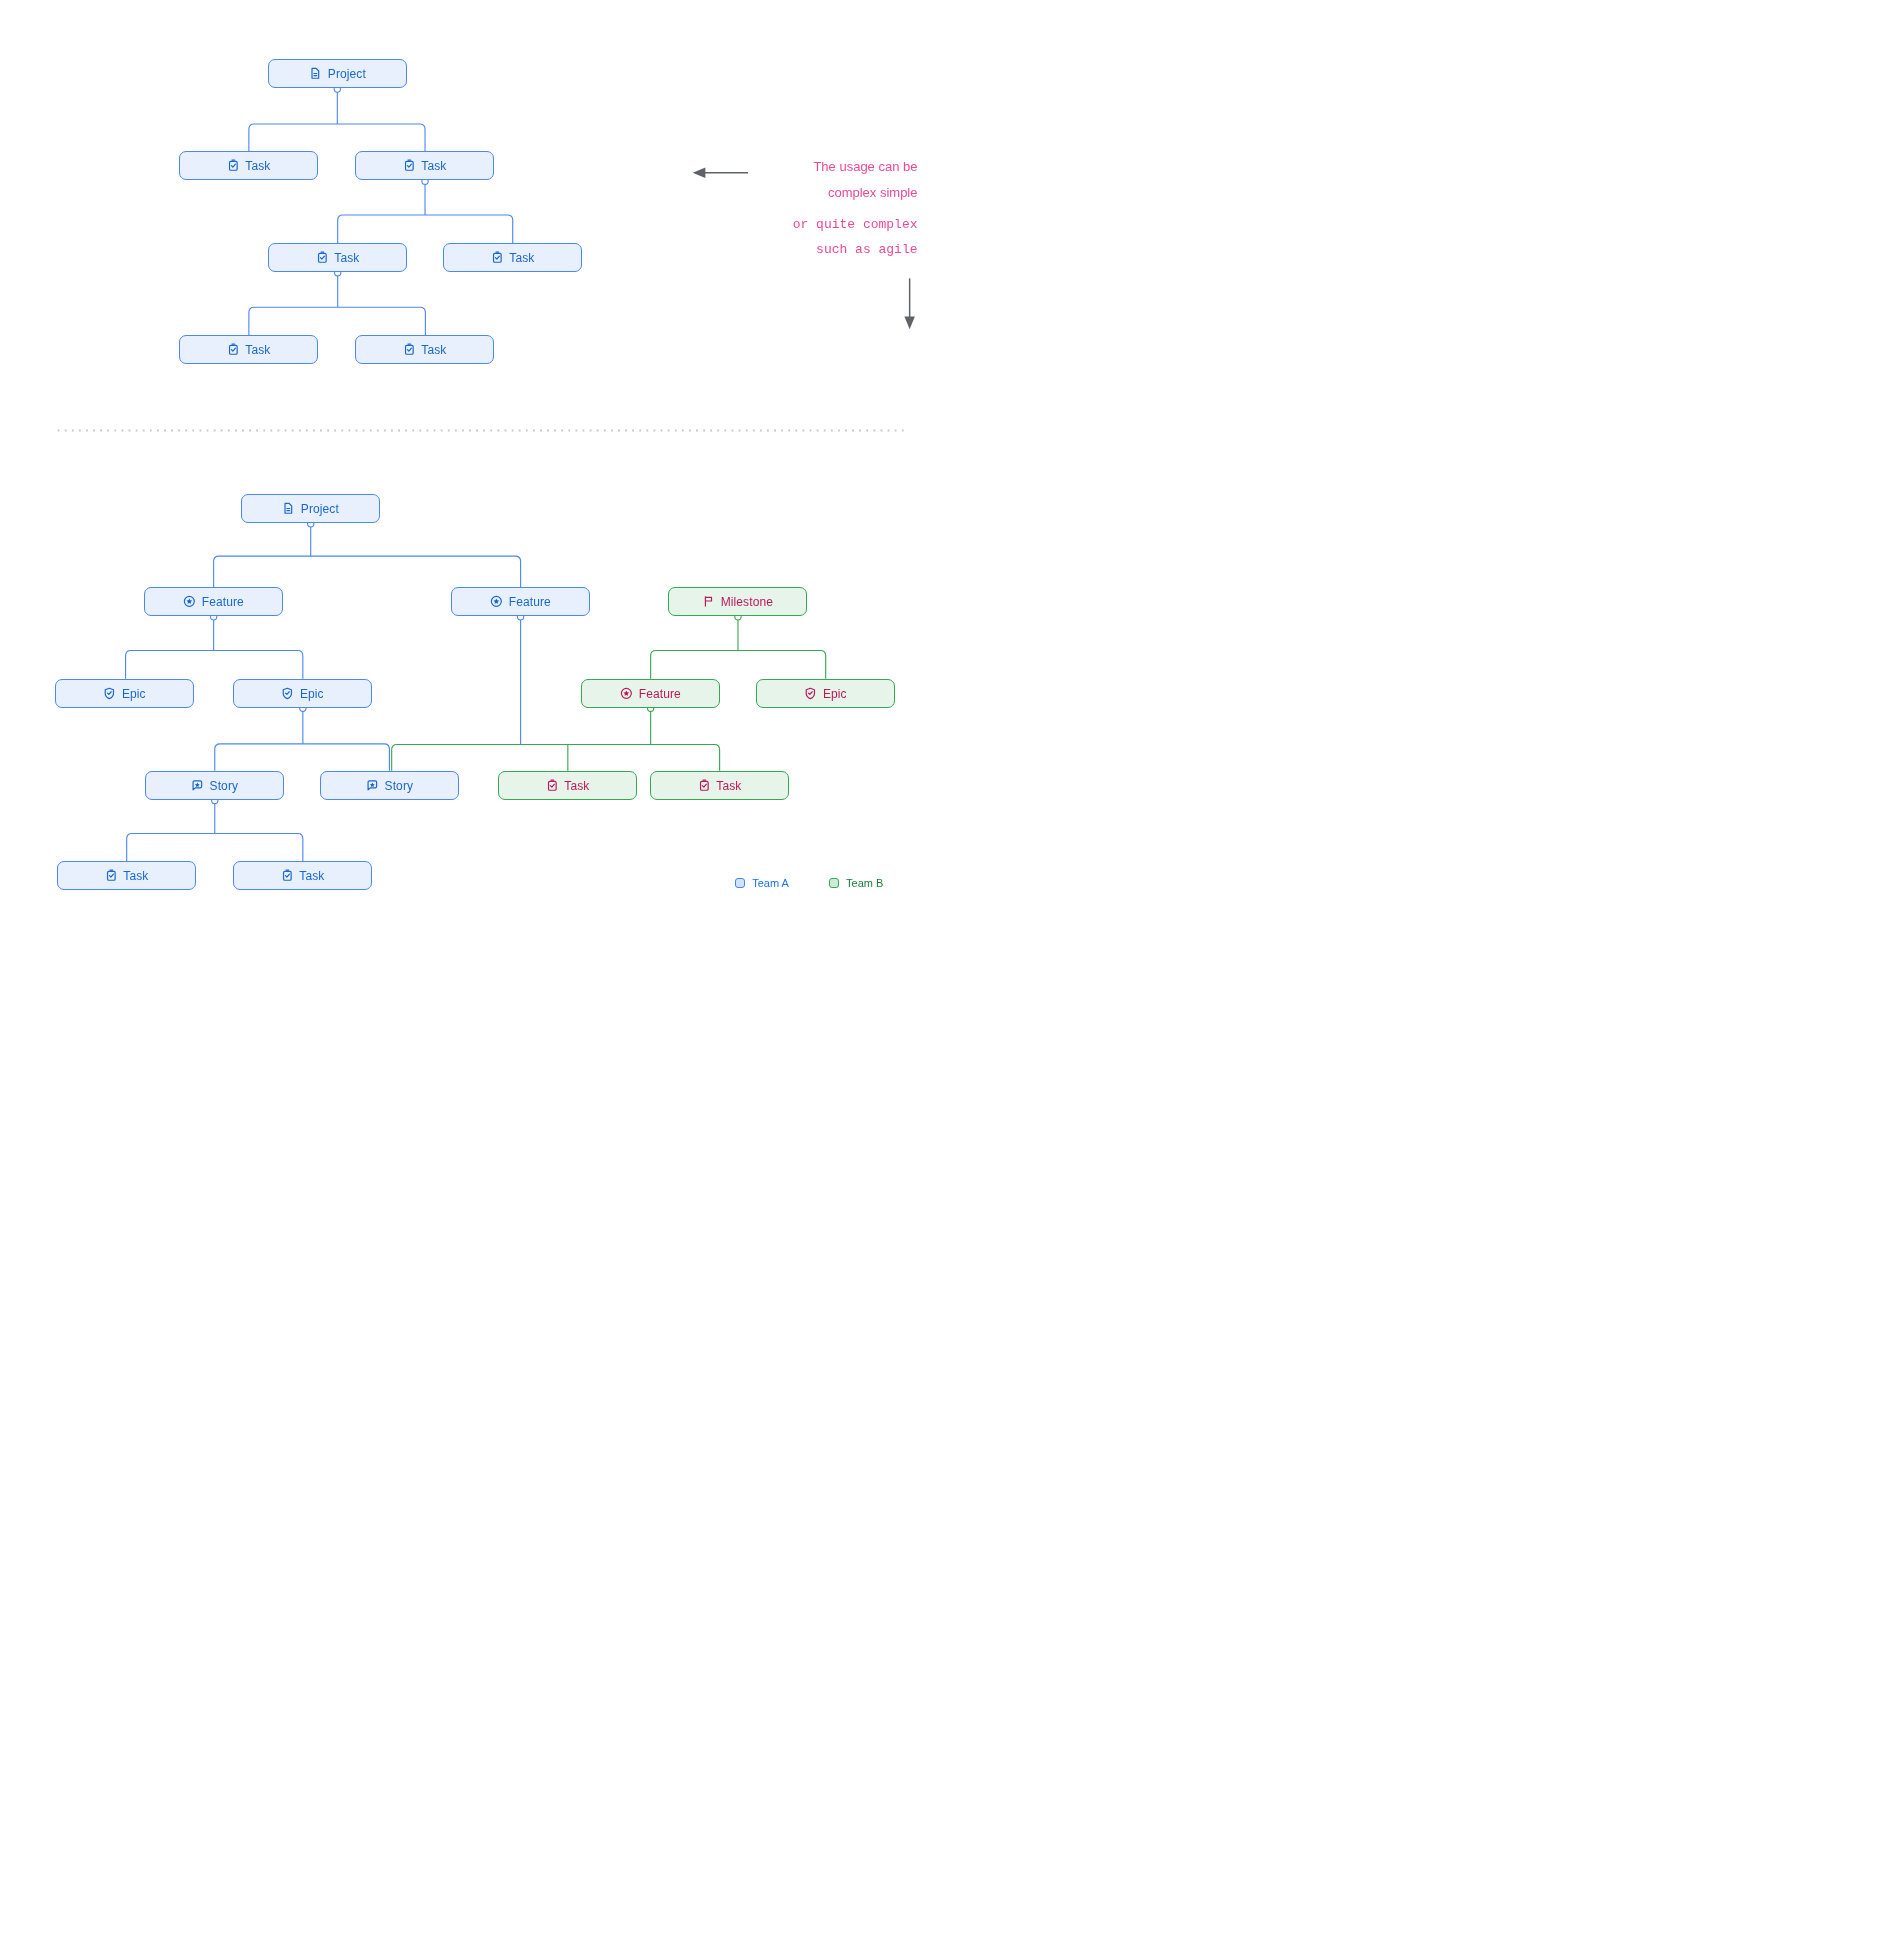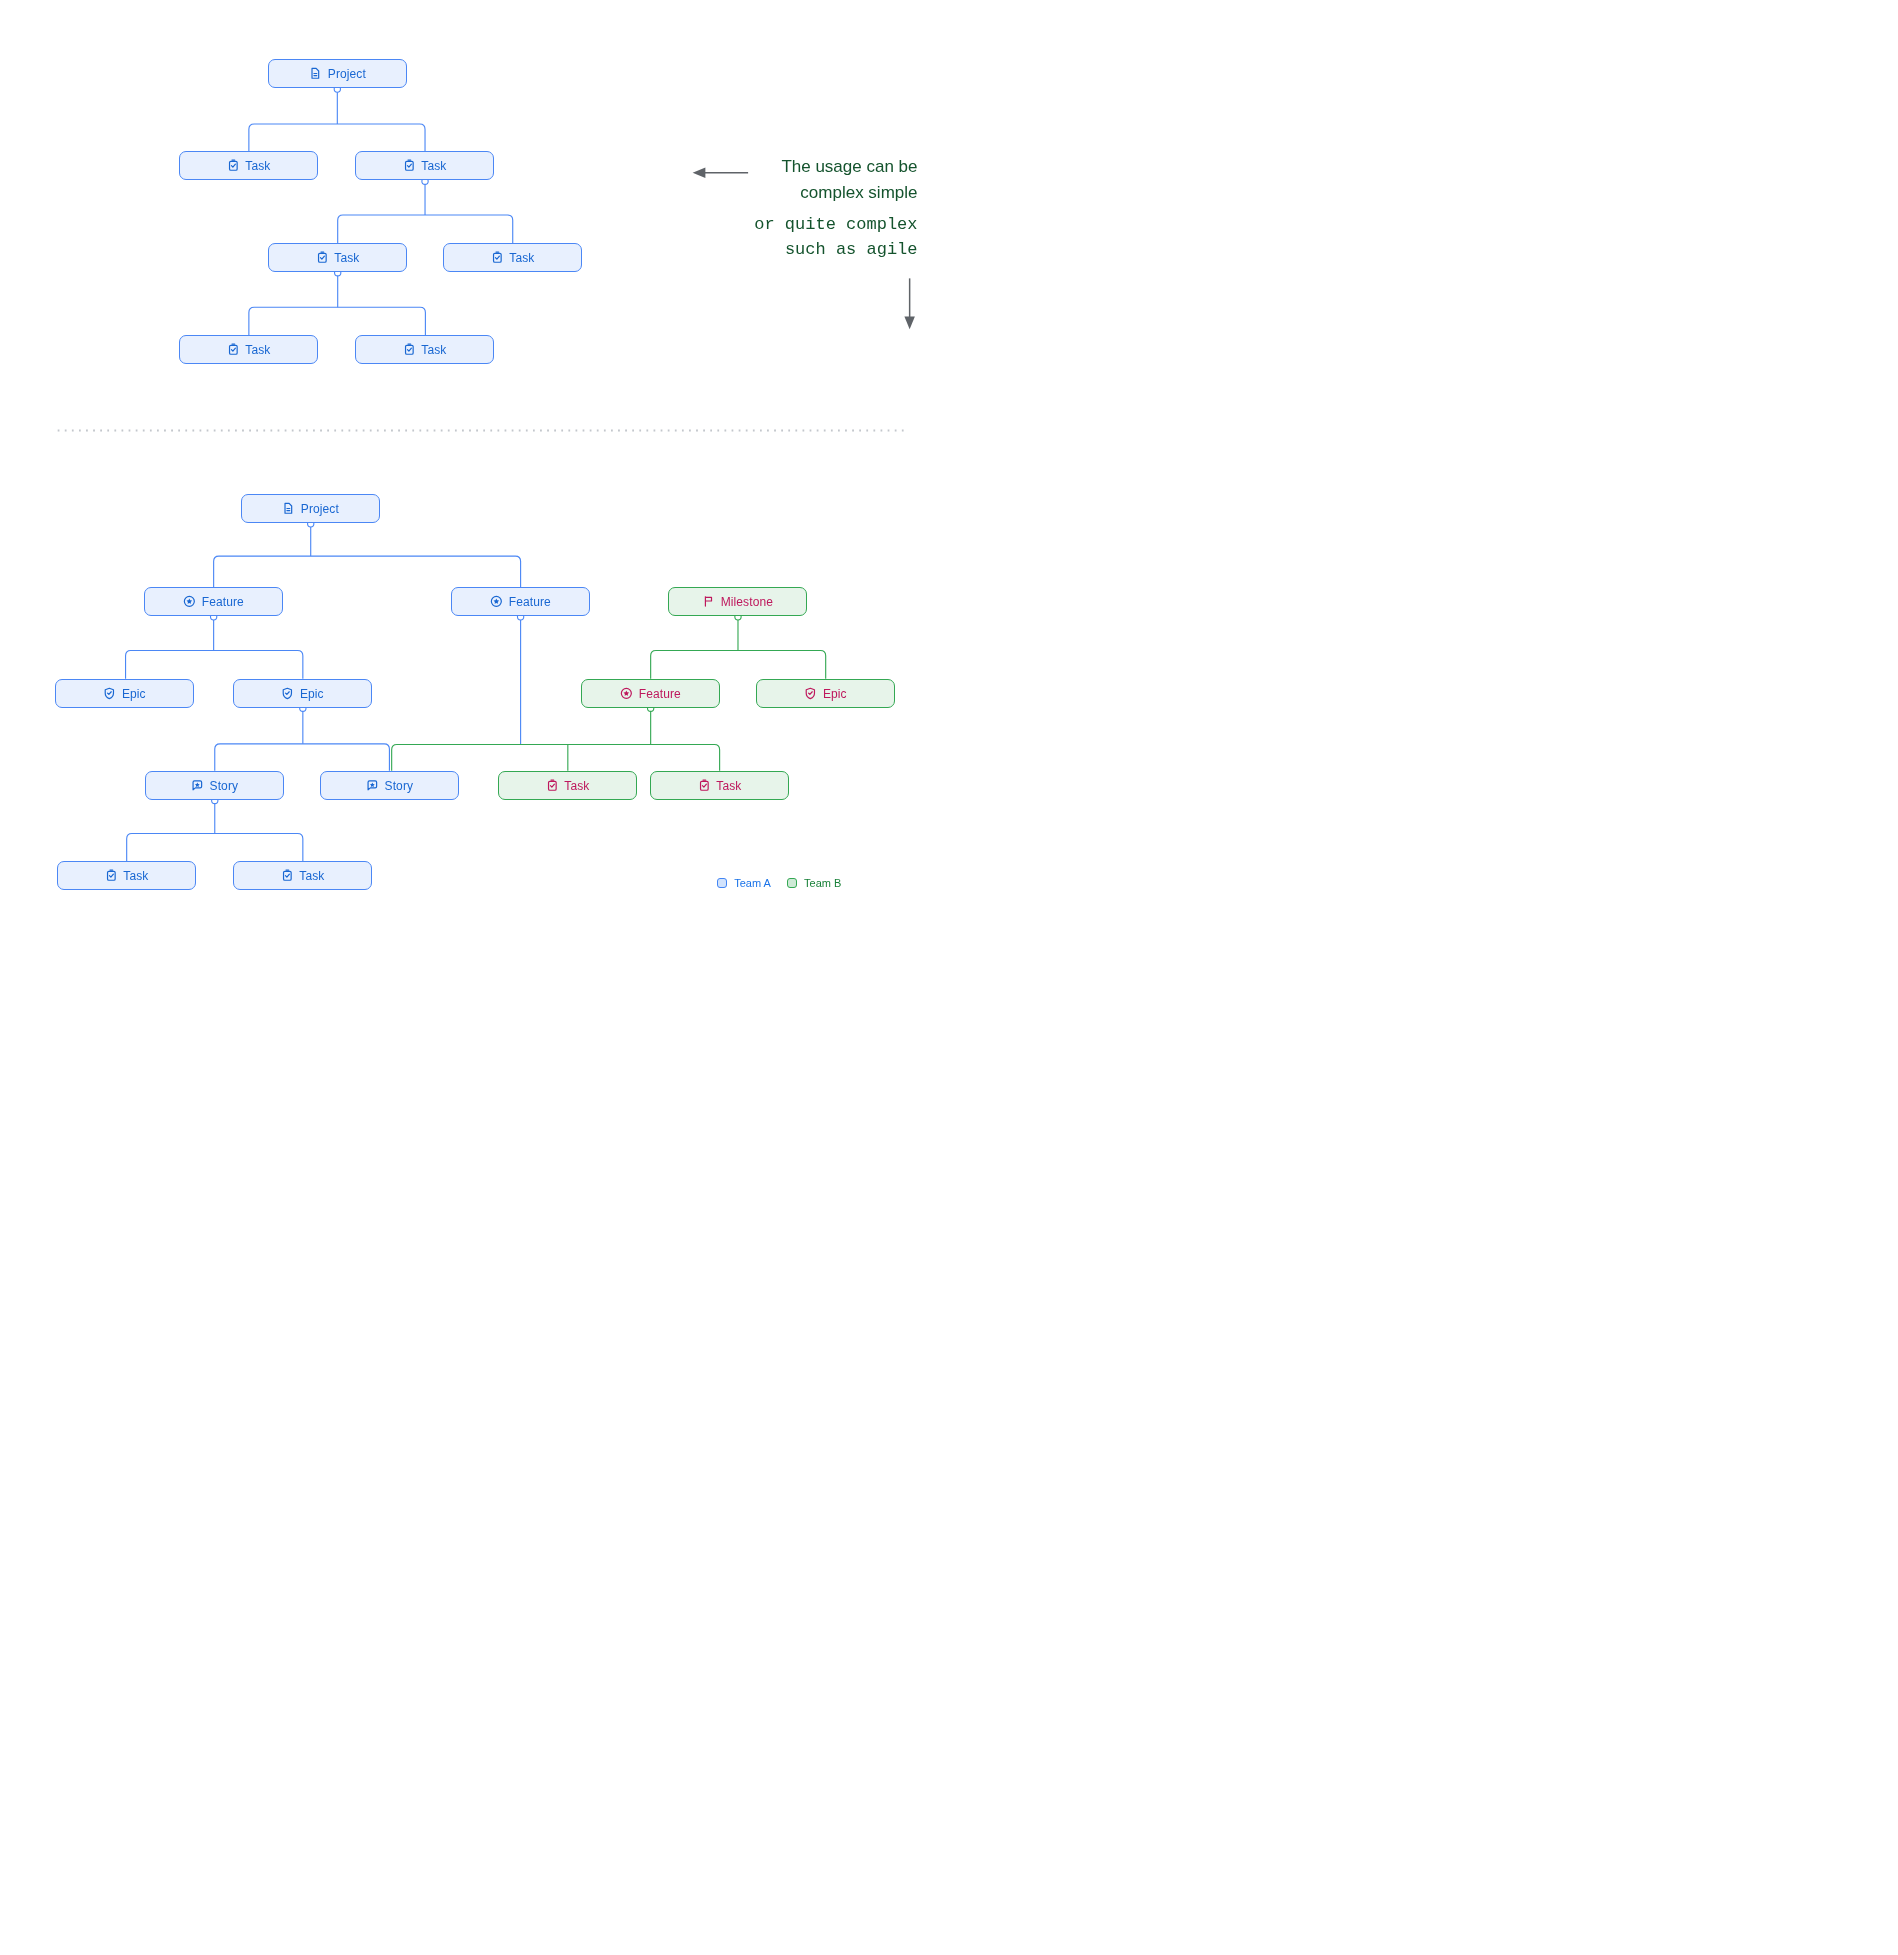--- a/index.html
+++ b/index.html
@@ -12,28 +12,28 @@
   .ca{fill:#ffffff;stroke:#4b87f5;stroke-width:1.5;}
   .cb{fill:#ffffff;stroke:#34a853;stroke-width:1.5;}
   .head{fill:#5f6368;stroke:none;}
   .node{position:absolute;width:139px;height:29px;box-sizing:border-box;border:1.1px solid;
         border-radius:7px;display:flex;align-items:center;justify-content:center;gap:6px;
         font-size:12px;font-weight:500;letter-spacing:0.1px;}
   .ta{background:#e8f0fe;border-color:#4b87f5;color:#1967d2;}
   .tb{background:#e7f4ea;border-color:#34a853;color:#be185d;}
   .ic{width:12.7px;height:12.7px;display:inline-flex;flex:0 0 auto;}
   .ic svg{width:100%;height:100%;}
-  .annotation{position:absolute;top:154px;right:31.5px;text-align:right;color:#14532d;
-              font-size:17px;line-height:25.5px;font-weight:400;}
+  .annotation{position:absolute;top:154px;right:31.5px;text-align:right;color:#ec4899;
+              font-size:13px;line-height:25.5px;font-weight:400;}
   .annotation p{margin:0;}
   .annotation p + p{margin-top:6.7px;font-family:Liberation Mono, monospace;}
   .divider{position:absolute;left:55px;top:429px;width:852px;height:3px;
            background-image:radial-gradient(circle,#c3c7cc 1px,transparent 1.2px);
            background-size:7.1px 3px;background-repeat:repeat-x;}
-  .legend{position:absolute;left:717px;top:877px;display:flex;align-items:center;gap:16px;
+  .legend{position:absolute;left:735px;top:877px;display:flex;align-items:center;gap:40px;
           font-size:11px;font-weight:500;}
   .lg-item{display:flex;align-items:center;gap:7.5px;}
   .swatch{width:9.7px;height:9.7px;border-radius:3px;border:1.1px solid;display:inline-block;box-sizing:border-box;}
   .sa{background:#d2e3fc;border-color:#4285f4;}
   .sb{background:#ceead6;border-color:#34a853;}
   .lbl-a{color:#1a73e8;}
   .lbl-b{color:#188038;}
 </style>
 </head>
 <body>

